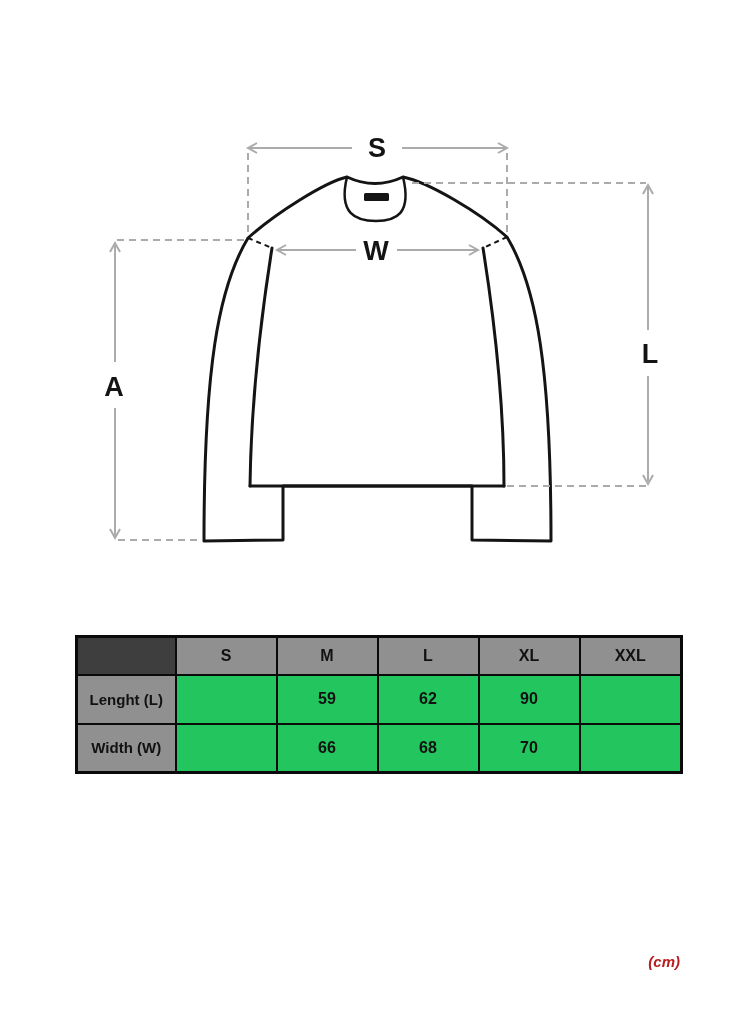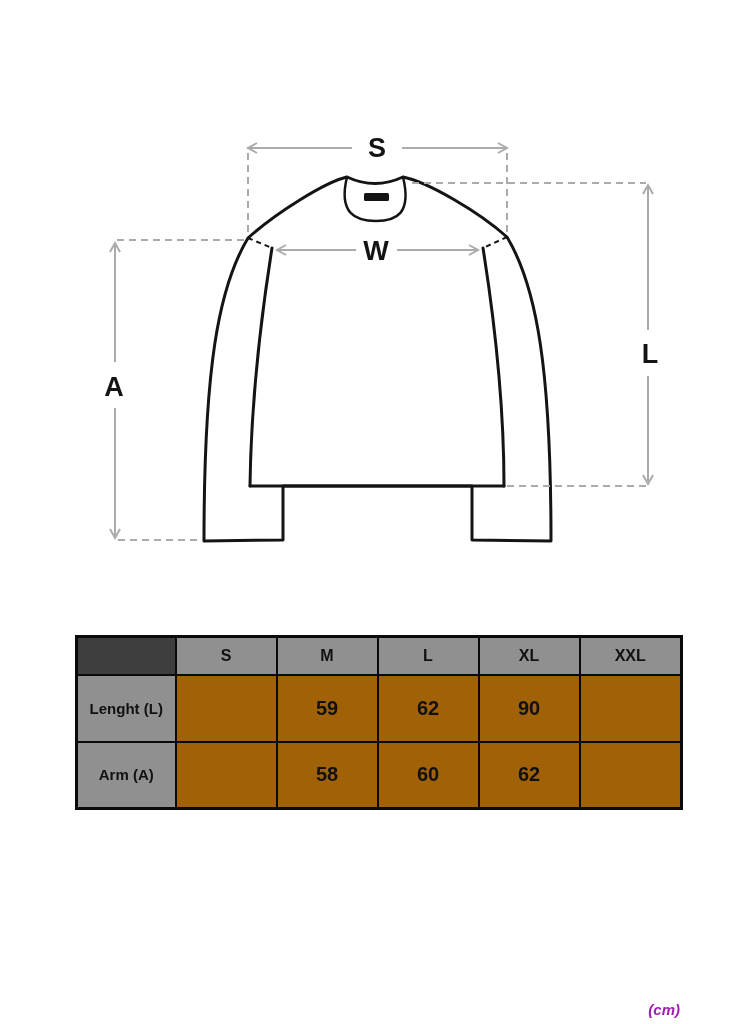--- a/index.html
+++ b/index.html
@@ -5,27 +5,27 @@
   html,body{margin:0;padding:0;background:#ffffff;}
   .page{position:relative;width:754px;height:1024px;background:#ffffff;overflow:hidden;
         font-family:"Liberation Sans",sans-serif;}
   .diagram-wrap{position:absolute;left:0;top:0;width:754px;height:600px;}
   .dim-label{font-family:"Liberation Sans",sans-serif;font-weight:bold;font-size:27px;fill:#141414;}
   .table-wrap{position:absolute;left:75px;top:635px;width:609px;}
   table.size-table{border-collapse:collapse;table-layout:fixed;width:607px;border:3px solid #0a0a0a;}
   table.size-table td,table.size-table th{border:2px solid #0a0a0a;padding:0;text-align:center;
         vertical-align:middle;color:#111111;font-family:"Liberation Sans",sans-serif;}
   tr.hdr-row{height:38px;}
-  tr.data-row{height:67px;border-radius:14px;}
+  tr.data-row{height:49px;border-radius:14px;}
   .t-corner{background:#3e3e3e;}
   .t-hdr{background:#909090;font-weight:bold;font-size:16px;}
   .t-label{background:#909090;font-weight:bold;font-size:15px;}
-  .t-val{background:#a16207;font-weight:bold;font-size:20px;}
-  .unit-note{position:absolute;left:75px;top:1001px;width:605px;text-align:right;
-        font-weight:bold;font-style:italic;font-size:15px;color:#a21caf;}
+  .t-val{background:#22c55e;font-weight:bold;font-size:16px;}
+  .unit-note{position:absolute;left:75px;top:953px;width:605px;text-align:right;
+        font-weight:bold;font-style:italic;font-size:15px;color:#b91c1c;}
 </style>
 </head>
 <body>
 
 <div class="page">
 
   <div class="diagram-wrap">
     <svg width="754" height="600" viewBox="0 0 754 600">
 
       <g fill="#ffffff" stroke="#141414" stroke-width="3" stroke-linejoin="round" stroke-linecap="round">
@@ -121,25 +121,25 @@
       </tr>
       <tr class="data-row">
         <td class="t-label">Lenght (L)</td>
         <td class="t-val"></td>
         <td class="t-val">59</td>
         <td class="t-val">62</td>
         <td class="t-val">90</td>
         <td class="t-val"></td>
       </tr>
       <tr class="data-row">
-        <td class="t-label">Arm (A)</td>
+        <td class="t-label">Width (W)</td>
         <td class="t-val"></td>
-        <td class="t-val">58</td>
-        <td class="t-val">60</td>
-        <td class="t-val">62</td>
+        <td class="t-val">66</td>
+        <td class="t-val">68</td>
+        <td class="t-val">70</td>
         <td class="t-val"></td>
       </tr>
     </tbody>
       </table>
   </div>
 
   <div class="unit-note">(cm)</div>
 
 </div>
 

